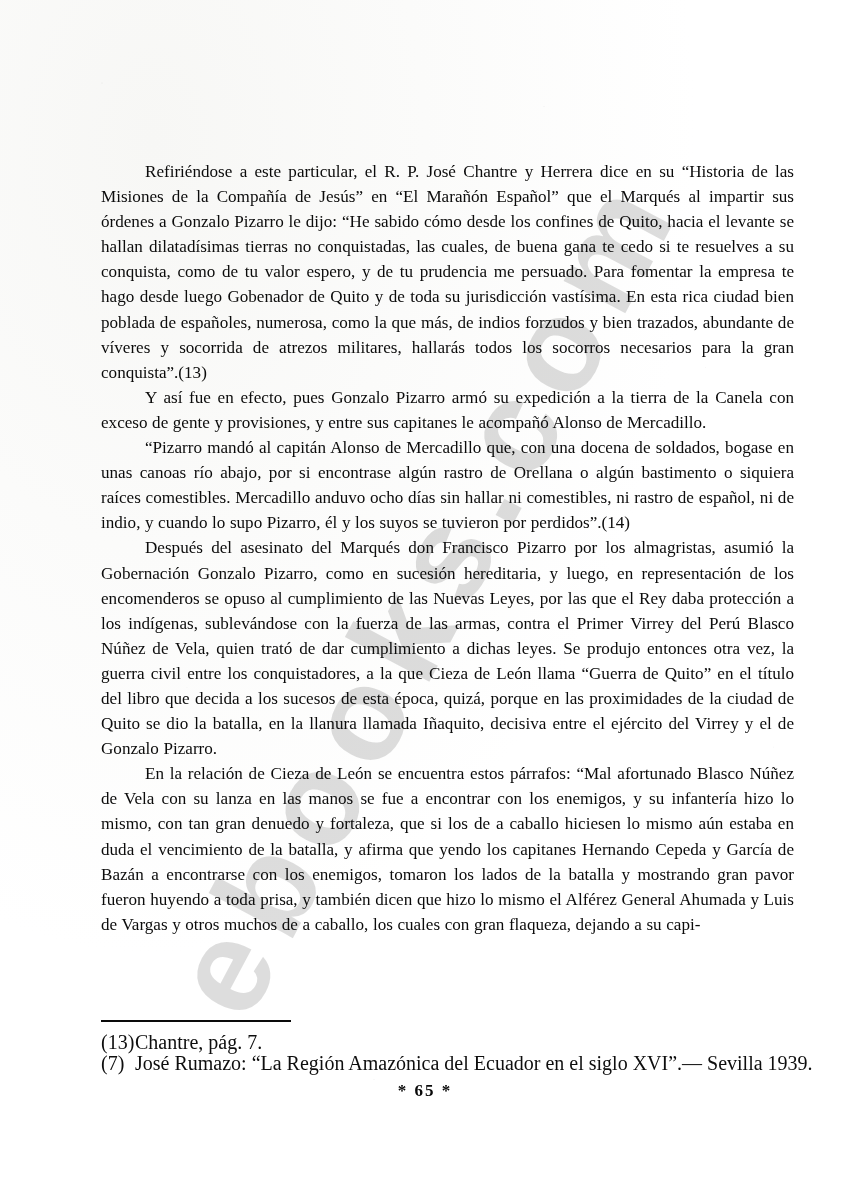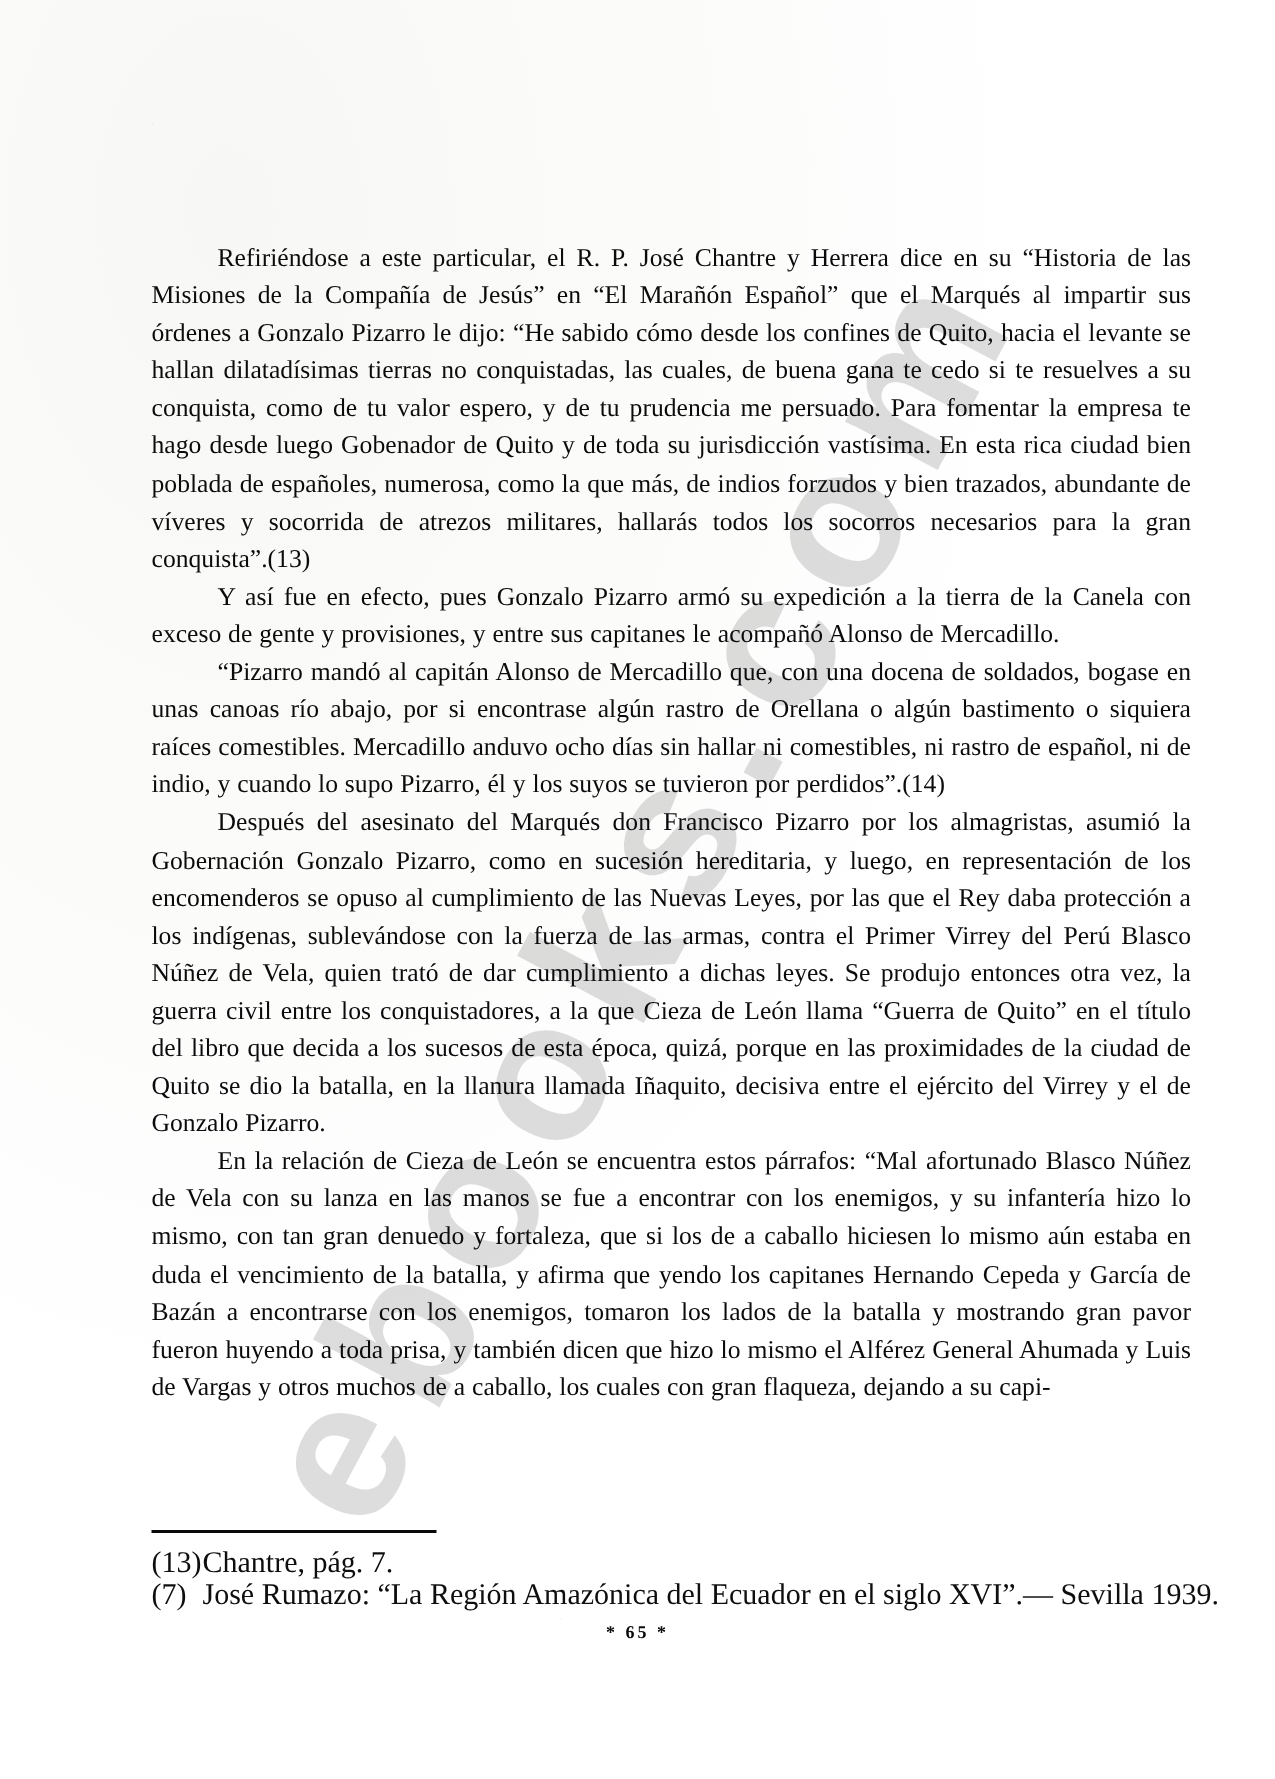--- a/index.html
+++ b/index.html
@@ -107,21 +107,21 @@
     white-space: nowrap;
   }
   .fn-marker { display: inline-block; width: 34px; }
 
   #page-number {
     position: absolute;
     left: 0;
     top: 1046px;
     width: 850px;
     text-align: center;
-    font-size: 12px;
+    font-size: 17px;
     font-weight: 700;
     letter-spacing: 2px;
     color: #101010;
   }
 
   
   #text-block, #footnotes, #page-number, #footnote-rule {
     filter: blur(0.16px) contrast(1.06);
     margin-top: 35px;
   }

